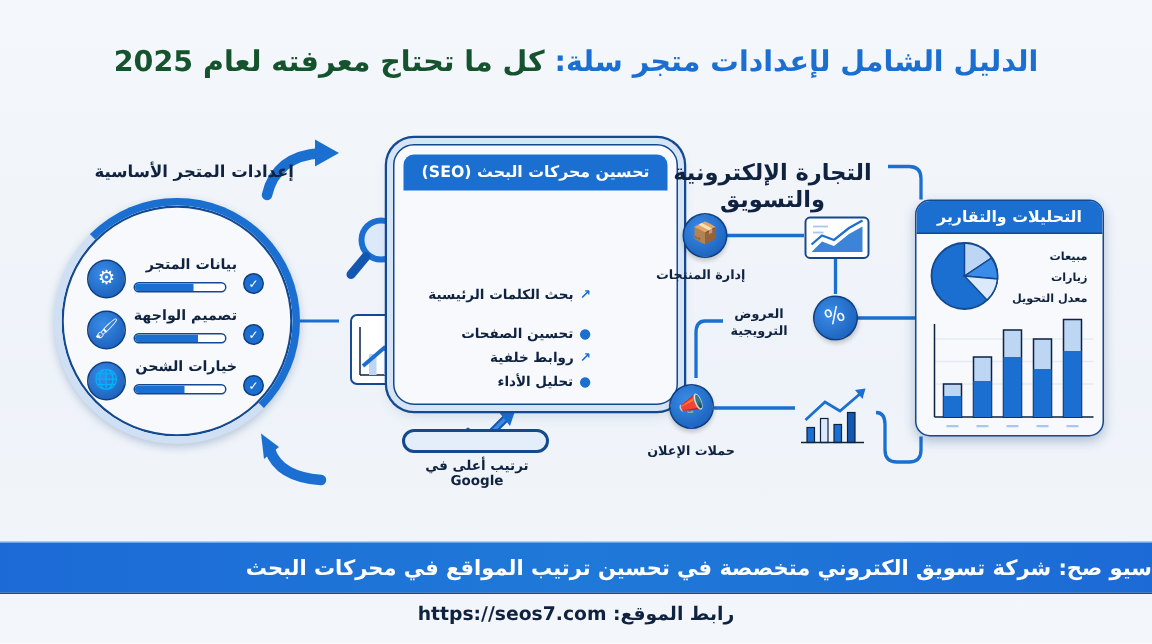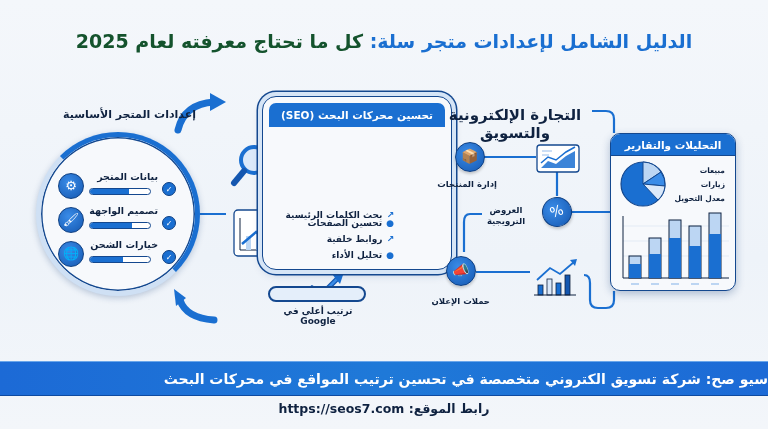--- a/index.html
+++ b/index.html
@@ -195,21 +195,21 @@
   <span class="lbl">خيارات الشحن</span>
   <div class="bar">
       <i style="width:55%"></i>
     </div>
   <div class="check">✓</div>
 </div>
 
 <div class="seo-card">
   <div class="hdr">تحسين محركات البحث (SEO)</div>
 </div>
-<div class="seo-item" style="top:210px; left:auto; right:calc(768px - 394px);">
+<div class="seo-item" style="top:192px; left:auto; right:calc(768px - 394px);">
   <span class="b">↗</span><span>بحث الكلمات الرئيسية</span>
 </div>
 <div class="seo-item" style="top:218px; right:calc(768px - 394px);">
   <span class="b">●</span><span>تحسين الصفحات</span>
 </div>
 <div class="seo-item" style="top:234px; right:calc(768px - 394px);">
   <span class="b">↗</span><span>روابط خلفية</span>
 </div>
 <div class="seo-item" style="top:250px; right:calc(768px - 394px);">
   <span class="b">●</span><span>تحليل الأداء</span>

